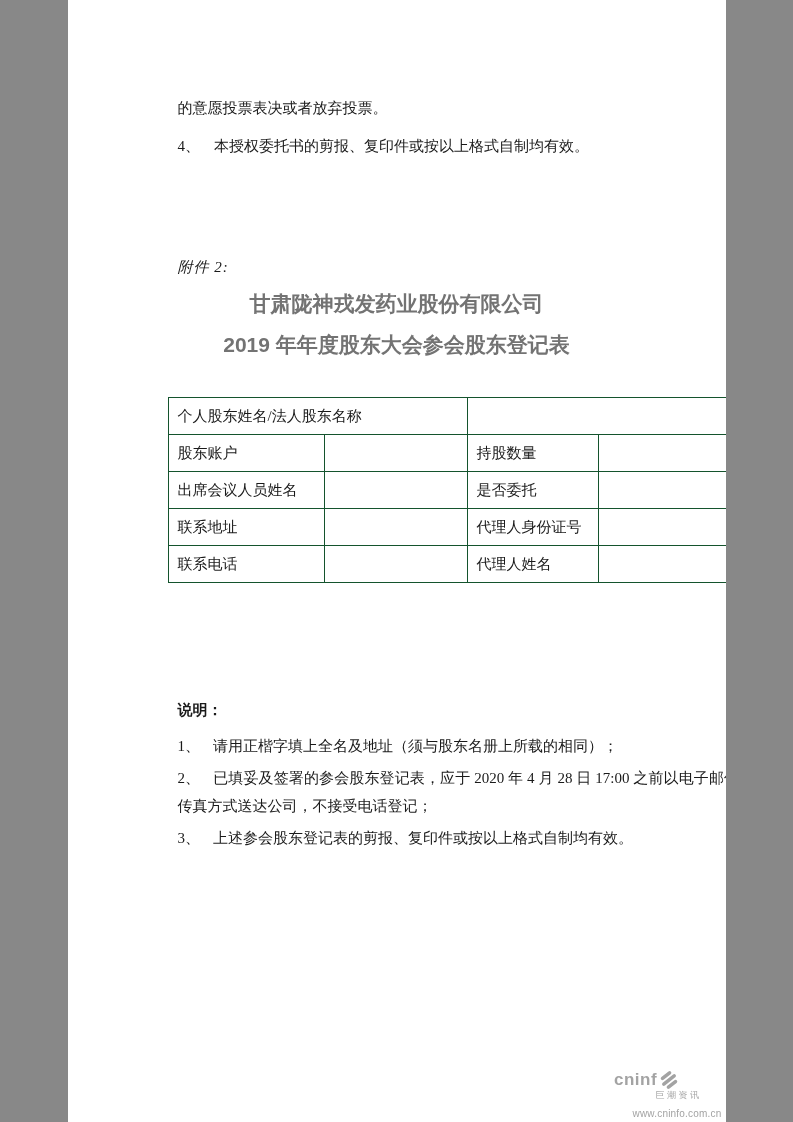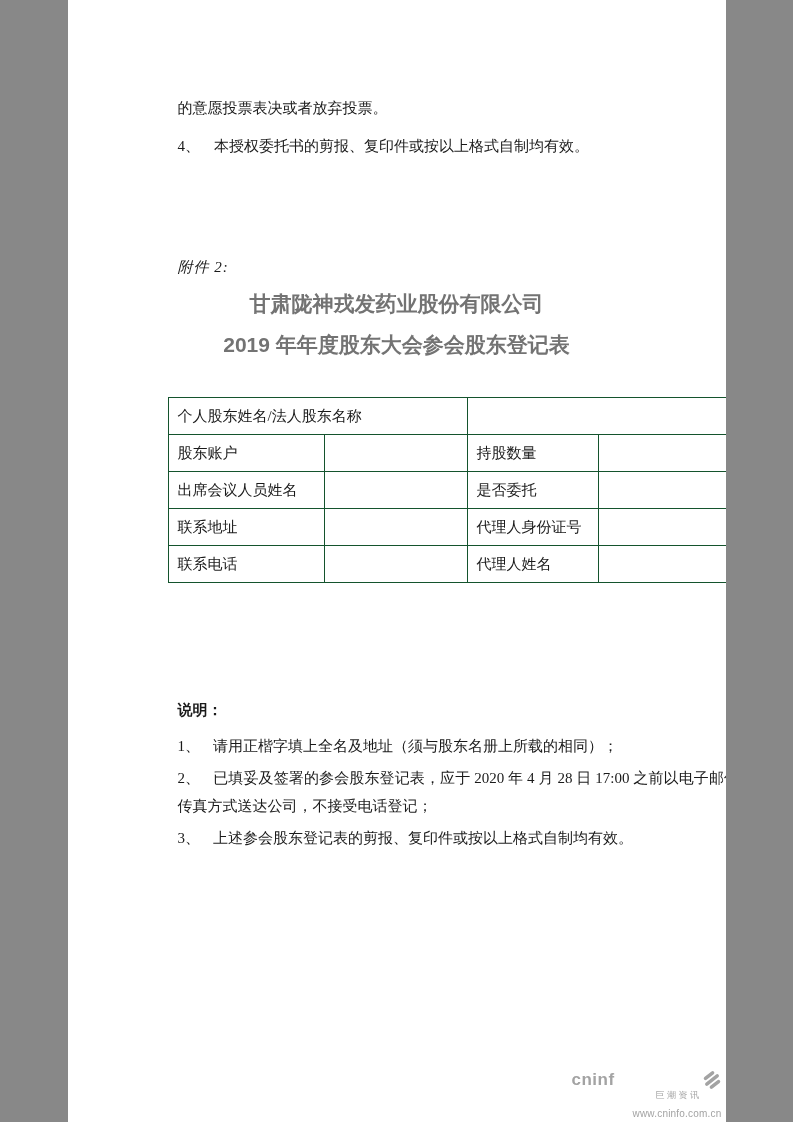--- a/index.html
+++ b/index.html
@@ -65,21 +65,21 @@
     top: 1070px;
     width: 150px;
     text-align: right;
     font-family: "Liberation Sans", "DejaVu Sans", sans-serif;
     line-height: 1.05;
     user-select: none;
   }
   .logo-row {
     display: flex;
     align-items: center;
-    justify-content: space-between;
+    justify-content: center;
     gap: 2px;
   }
   .logo-word {
     font-weight: bold;
     font-size: 17px;
     letter-spacing: 0.5px;
   }
   .logo-cn {
     font-size: 9px;
     letter-spacing: 2.5px;

